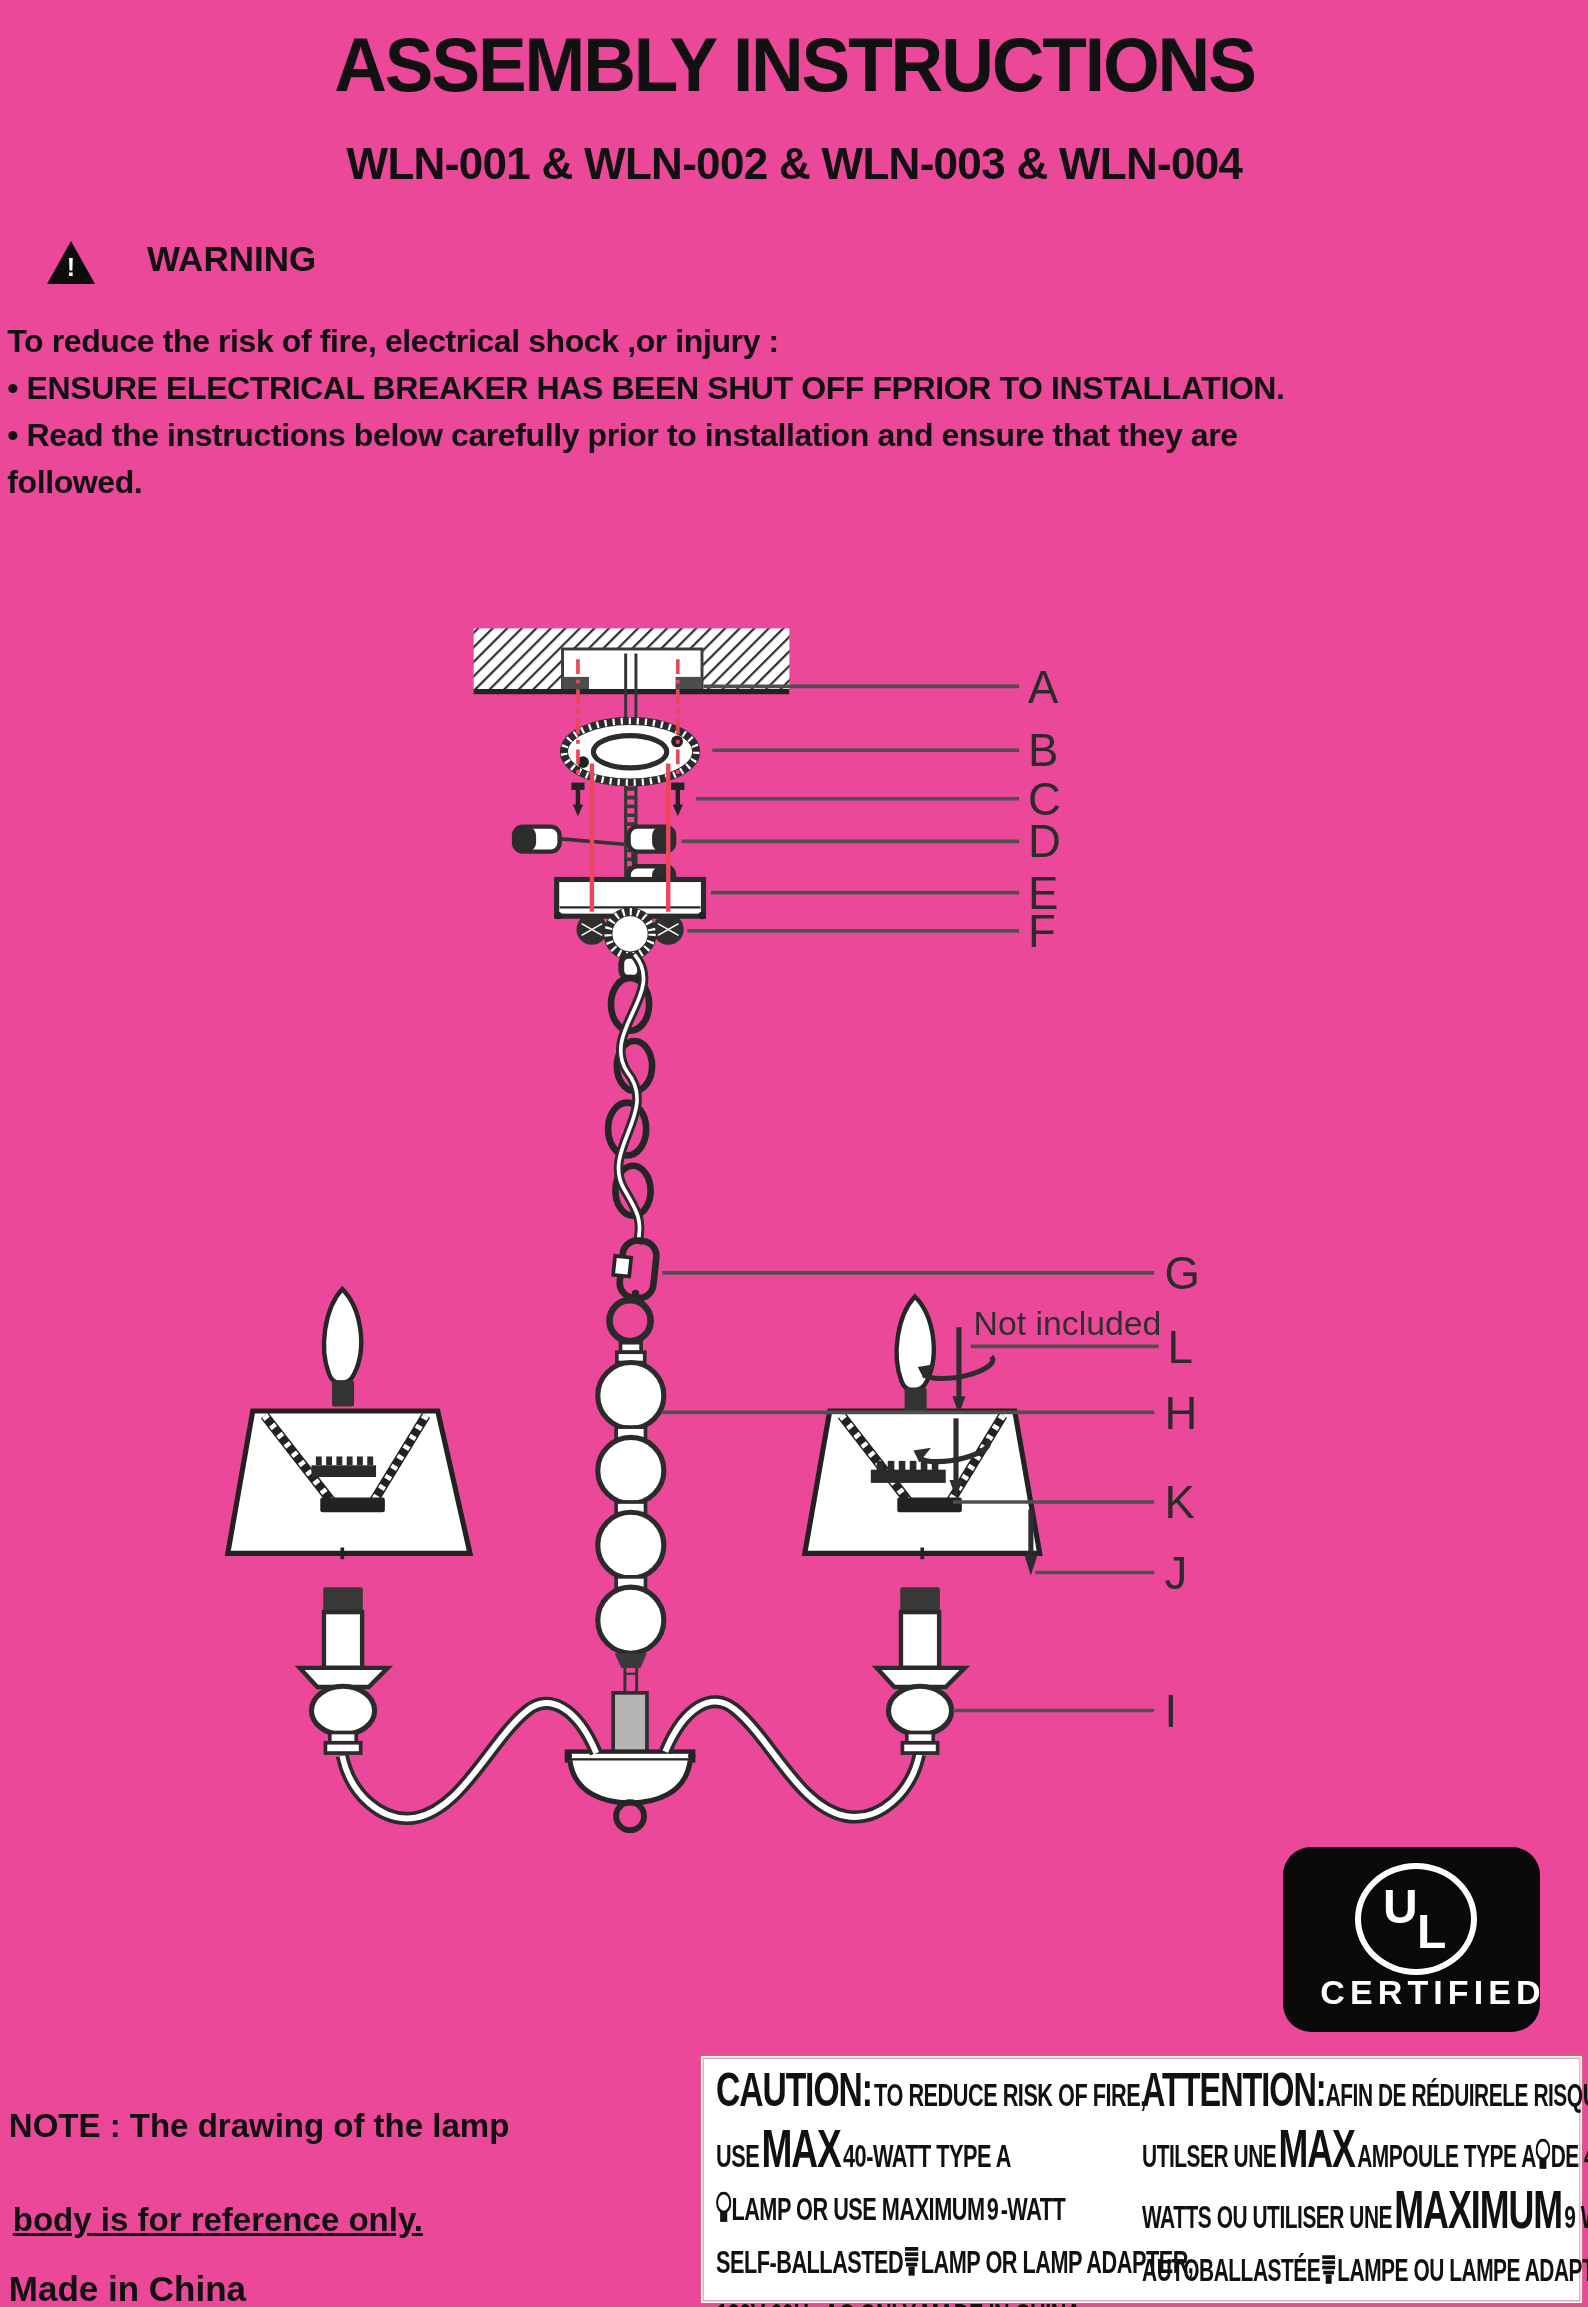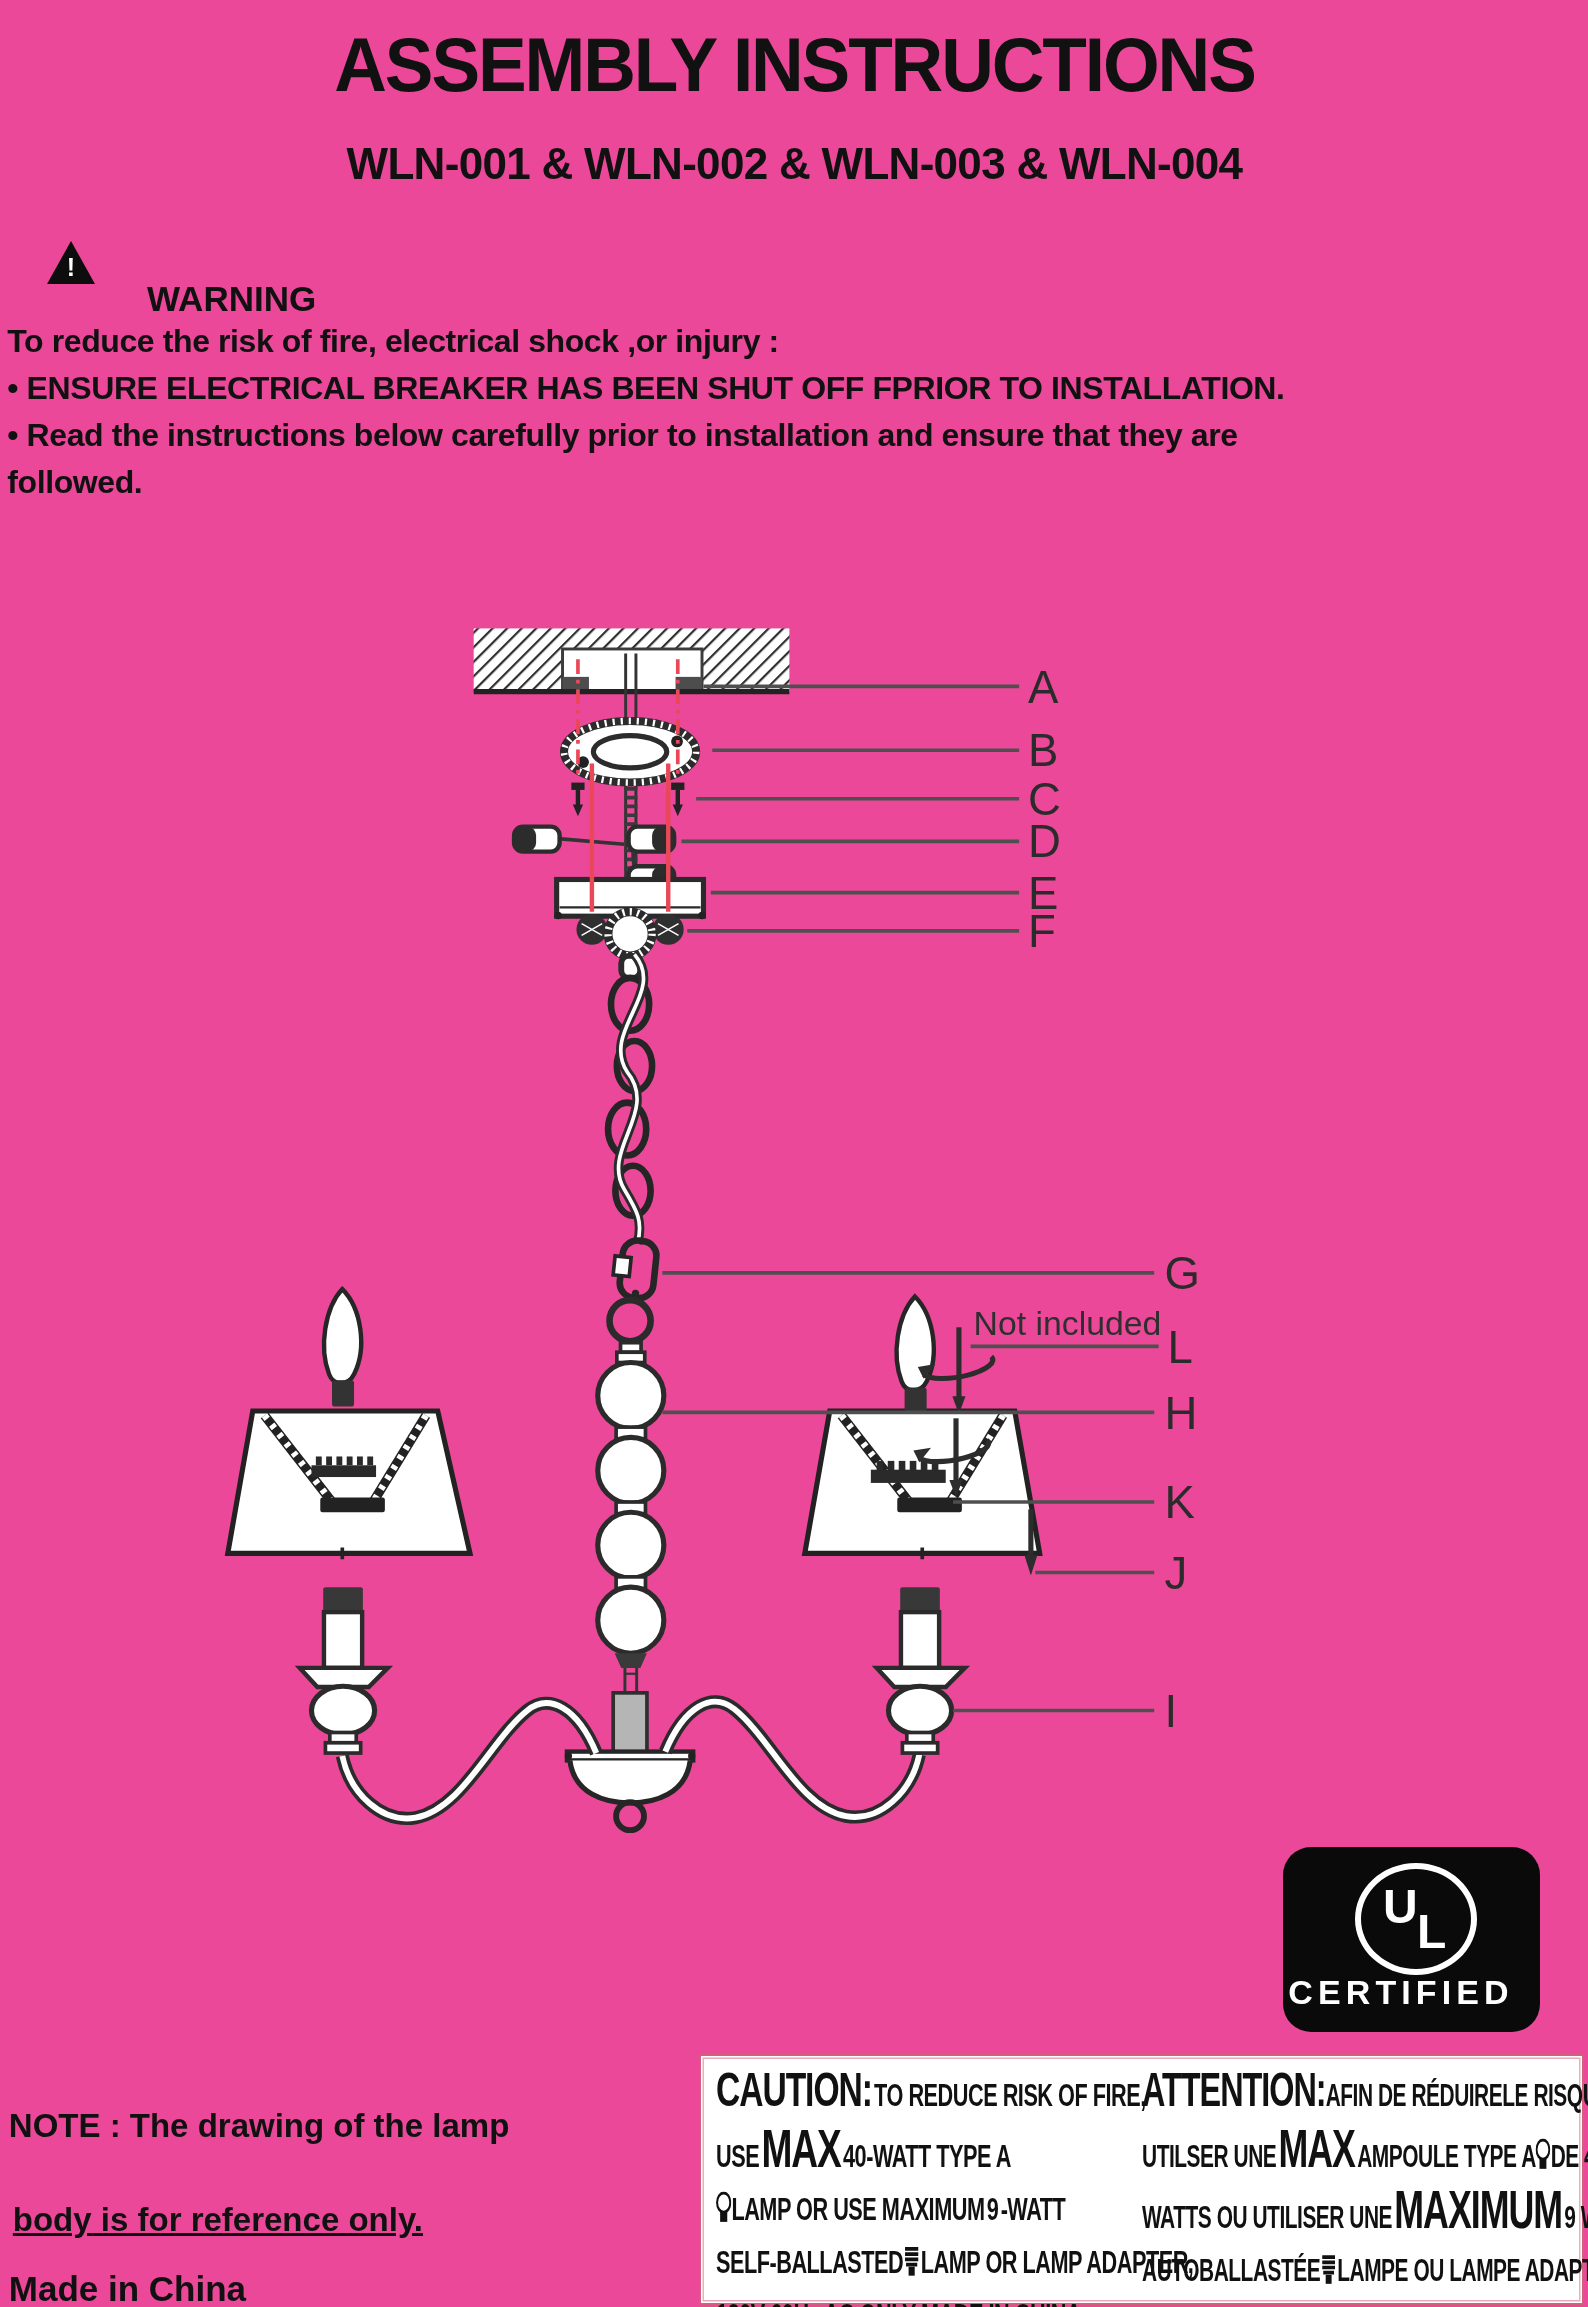--- a/index.html
+++ b/index.html
@@ -2,42 +2,42 @@
 <html style="font-size:11.7px"><head>
 <meta charset="utf-8">
 <style>
   html,body{margin:0;padding:0;background:#ffffff;}
   .page{position:relative;width:1589px;height:2307px;background:#ec4899;overflow:hidden;
         font-family:"Liberation Sans", sans-serif;color:#111;}
   .doc-title{position:absolute;top:20.6px;left:0;width:1589px;text-align:center;
         font-size:76px;font-weight:bold;letter-spacing:-2.2px;transform:scaleX(.96);}
   .doc-subtitle{position:absolute;top:139px;left:0;width:1589px;text-align:center;
         font-size:44px;font-weight:bold;letter-spacing:-0.7px;}
-  .warn-head{position:absolute;top:239px;left:147px;font-size:35px;font-weight:bold;margin-top:40px;}
+  .warn-head{position:absolute;top:239px;left:147px;font-size:35px;font-weight:bold;}
   .warn-tri{position:absolute;top:241px;left:47px;width:0;height:0;
         border-left:24px solid transparent;border-right:24px solid transparent;
         border-bottom:43px solid #0d0d0d;}
   .warn-tri .bang{position:absolute;left:-5.9px;top:11.7px;width:11.7px;color:#fff;
         font-size:25px;font-weight:bold;text-align:center;}
   .warn-body{position:absolute;top:294px;left:7.3px;width:1557px;
         font-size:32px;font-weight:bold;line-height:47px;letter-spacing:-0.4px;margin-top:24px;}
   .note-block{position:absolute;top:2091px;left:8.8px;width:661px;
         font-size:33px;font-weight:bold;}
   .note-l1{position:absolute;top:16px;left:0;white-space:nowrap;}
   .note-l2{position:absolute;top:110px;left:4px;white-space:nowrap;text-decoration:underline;}
   .note-l3{position:absolute;top:178px;left:0;font-size:35px;white-space:nowrap;}
   
   .ul-badge{position:absolute;left:1283px;top:1847px;width:257px;height:185px;
         background:#0a0a0a;border-radius:28px;}
   .ul-circle{position:absolute;left:72px;top:16px;width:110px;height:100px;
         border:6.6px solid #fff;border-radius:50%;}
   .ul-u{position:absolute;left:22px;top:10.3px;color:#fff;font-size:48px;font-weight:bold;}
   .ul-l{position:absolute;left:56px;top:35px;color:#fff;font-size:48px;font-weight:bold;}
   .ul-cert{position:absolute;left:0;top:126px;width:236px;text-align:center;color:#fff;
-        font-size:34px;font-weight:bold;letter-spacing:5.1px;}
+        font-size:34px;font-weight:bold;letter-spacing:5.1px;padding-left:32px;}
   
   .caution-box{position:absolute;left:699px;top:2054px;width:881px;height:247px;
         border:2.9px solid #d0607c;box-shadow:inset 0 0 0 1.5px #fff, inset 0 0 0 2.9px #e8a7b8;
         background:#fff;}
   .cau-col{position:absolute;top:10.3px;white-space:nowrap;font-weight:bold;line-height:46px;}
   .cau-en{left:14.7px;width:609px;transform:scale(.70,1.02);transform-origin:top left;}
   .cau-fr{left:441px;width:646px;transform:scale(.675,1.02);transform-origin:top left;}
   .cau-col .ln{white-space:nowrap;}
   .t1{font-size:31px;letter-spacing:-0.7px;}
   .t-big{font-size:48px;letter-spacing:-1.5px;}

